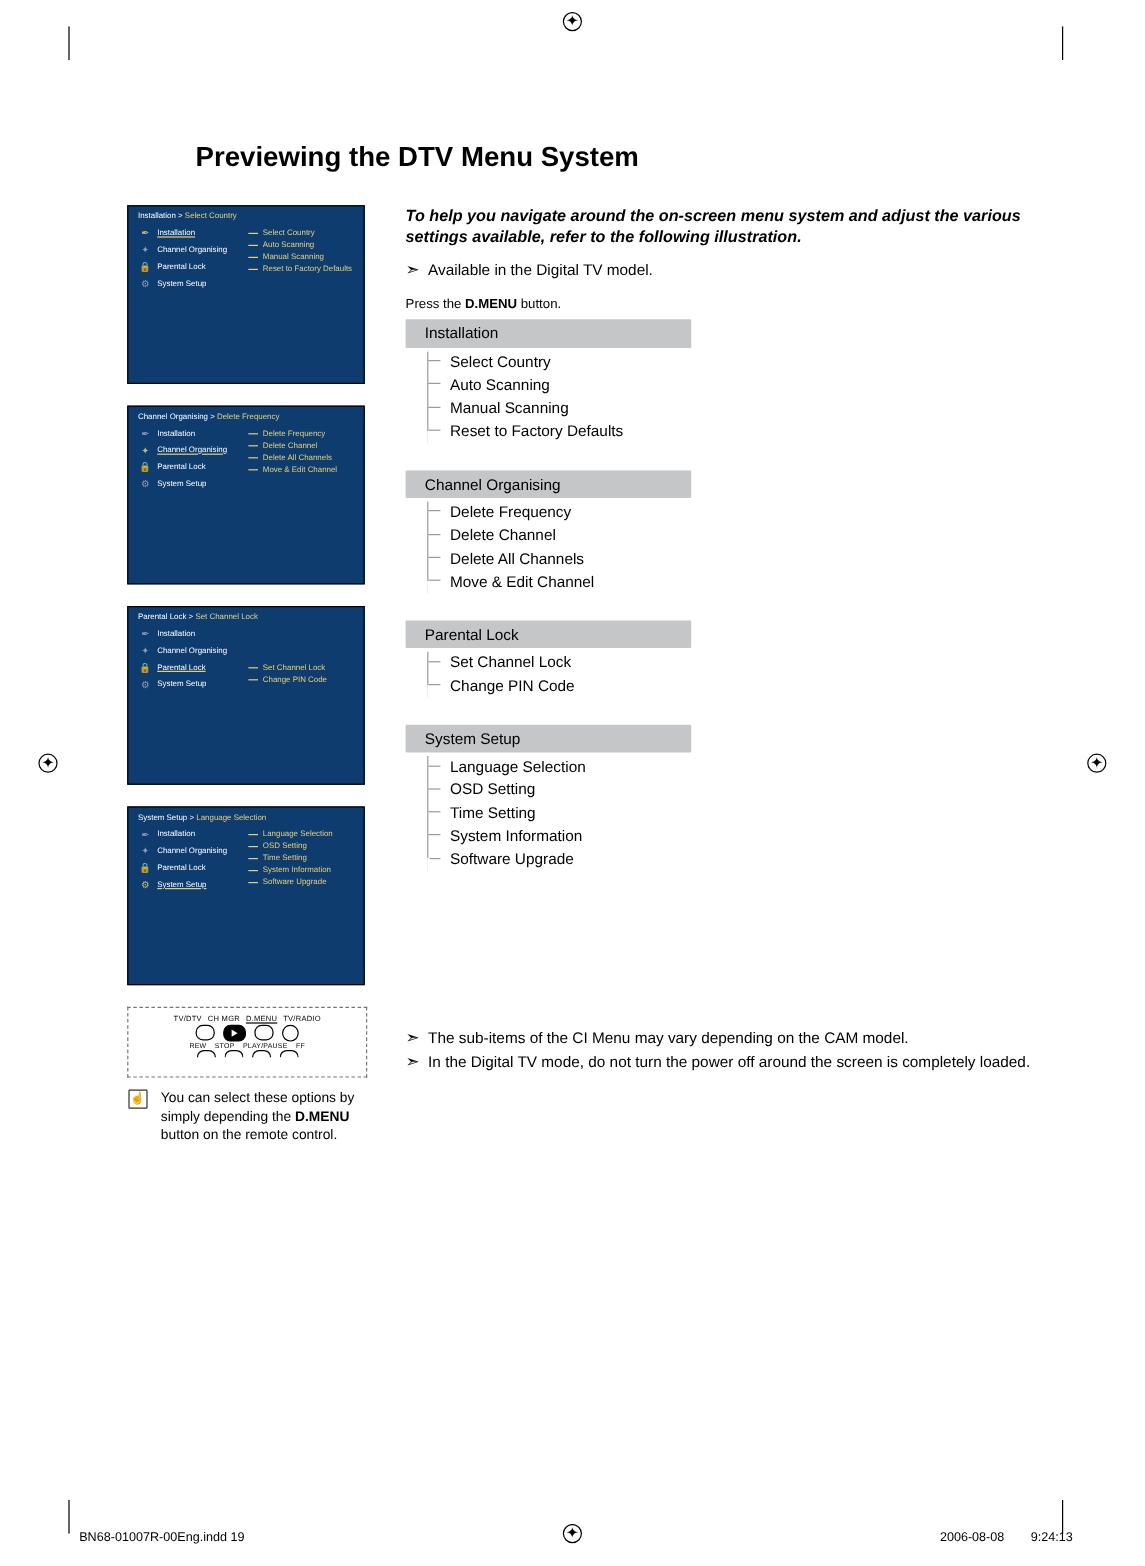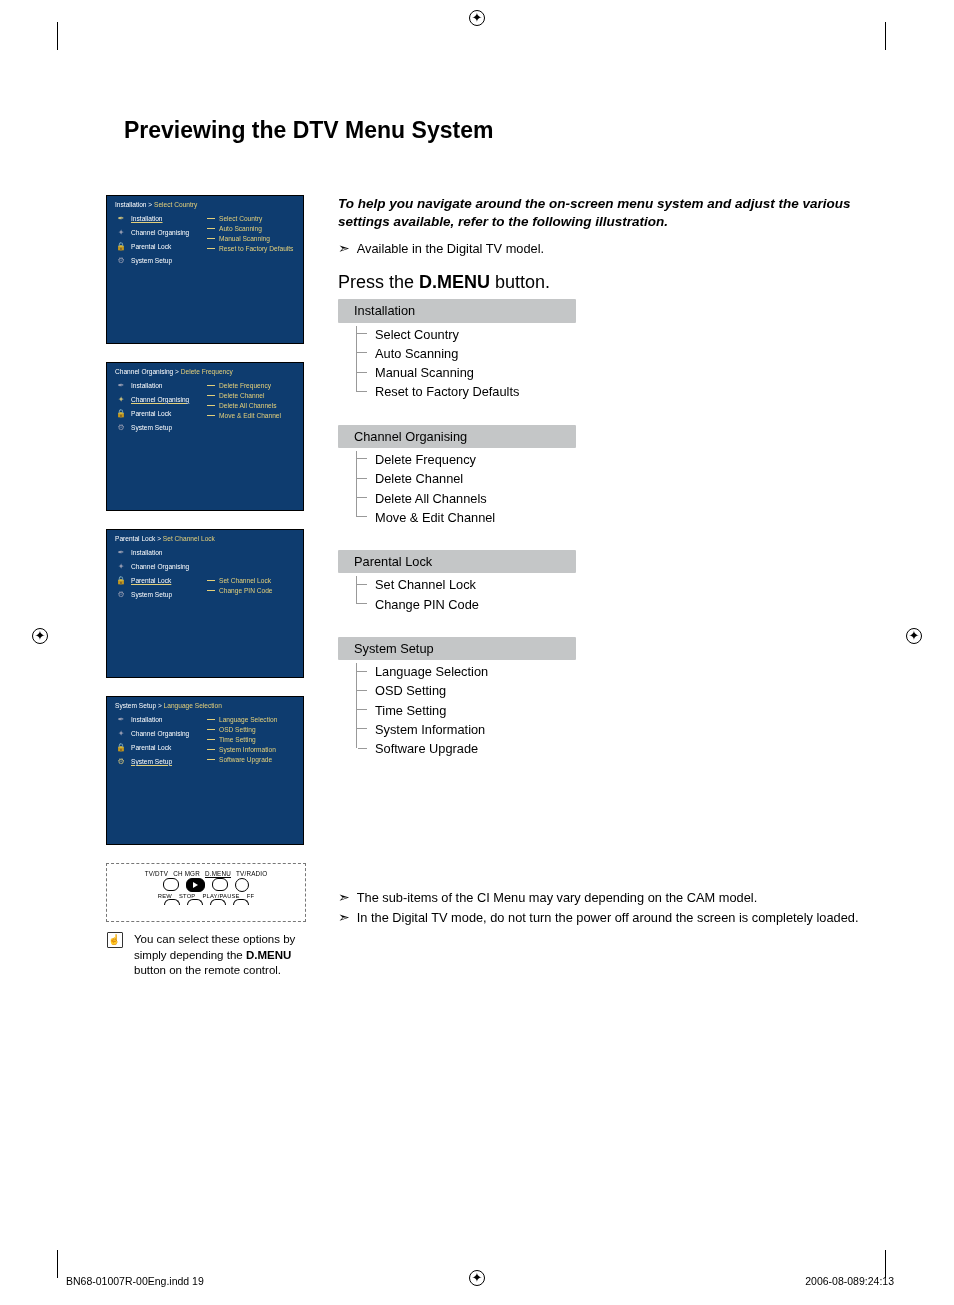--- a/index.html
+++ b/index.html
@@ -49,21 +49,22 @@
 
   .content {
     position: absolute;
     left: 106px;
     top: 118px;
     width: 760px;
   }
   .title-block {
     display: flex;
     align-items: center;
-    margin-bottom: 52px;
+    margin-bottom: 28px;
+    gap: 39px;
   }
   .title-bars {
     width: 10px;
     display: flex;
     gap: 2px;
     margin-right: 8px;
   }
   .tb {
     width: 4px;
     background: #7f8b98;
@@ -169,21 +170,21 @@
     font-size: 12.8px;
     margin: 3px 0 16px;
     display: flex;
     align-items: baseline;
   }
   .note-line .arrow {
     font-size: 14px;
     margin-right: 7px;
   }
   .press-line {
-    font-size: 18px;
+    font-size: 11px;
     margin-bottom: 6px;
   }
   .press-line .strong { font-weight: bold; }
 
   .tree {
     font-size: 12.8px;
     line-height: 1.35;
   }
   .tree .header {
     background: #c4c6c7;
@@ -334,21 +335,21 @@
   .footer-meta {
     position: absolute;
     left: 66px;
     right: 60px;
     top: 1275px;
     font-size: 10.5px;
     display: flex;
     justify-content: space-between;
     color: #000;
   }
-  .footer-meta .r { display: flex; }
+  .footer-meta .r { display: flex; gap: 22px; }
 </style>
 </head>
 <body>
 
 <div class="page">
 
   <div class="printmark pm-top"></div>
   <div class="printmark pm-left"></div>
   <div class="printmark pm-right"></div>
   <div class="printmark pm-bottom"></div>

